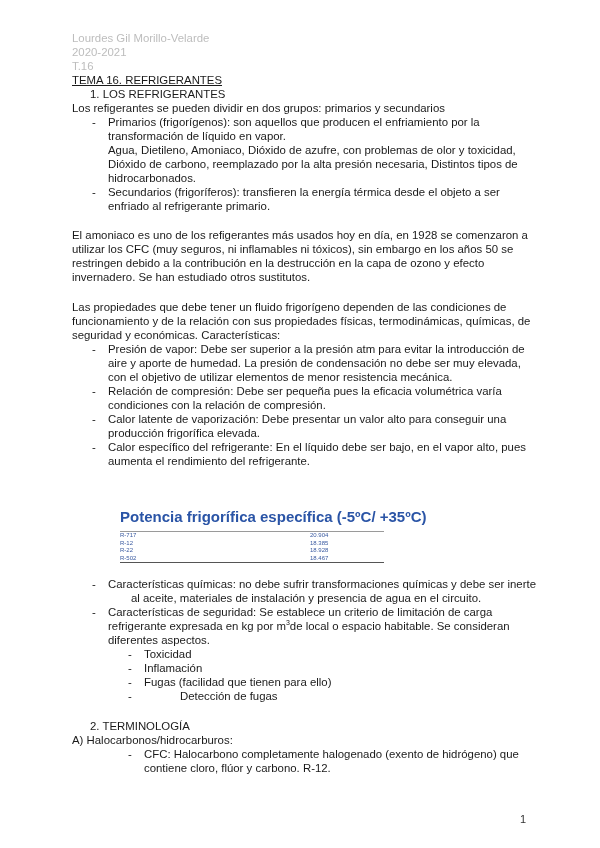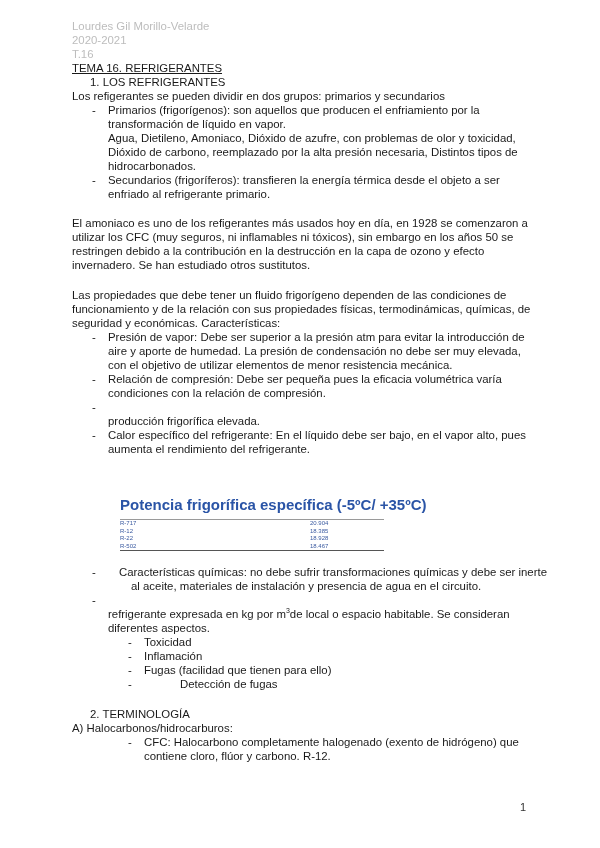--- a/index.html
+++ b/index.html
@@ -1,18 +1,18 @@
 <!DOCTYPE html>
 <html><head>
 <meta charset="utf-8">
 <style>
   html, body { margin:0; padding:0; background:#ffffff; }
   body { width:600px; height:848px; position:relative; overflow:hidden;
          font-family:"Liberation Sans", sans-serif; color:#1a1a1a; font-size:11.4px; }
-  .page { position:absolute; left:0; top:4px; width:600px; height:632px; }
+  .page { position:absolute; left:0; top:16px; width:600px; height:632px; }
   .ln { position:absolute; white-space:nowrap; line-height:14px; }
   .hdr { color:#bdbdbd; }
   .u { text-decoration:underline; }
   .dash { position:absolute; }
   .tbl-title { position:absolute; left:120px; top:492px; color:#2a54a6; font-size:15px; font-weight:bold; white-space:nowrap; }
   .tbl { position:absolute; left:120px; top:515px; width:264px; border-top:1.5px solid #9a9a9a; border-bottom:1.5px solid #555; }
   .tr { display:flex; height:7.6px; font-size:6px; line-height:7.6px; color:#3a5aa0; }
   .tr .c1 { width:190px; }
   .tr .c2 { flex:1; }
   sup { font-size:7px; vertical-align:5px; line-height:0; }
@@ -54,20 +54,21 @@
   <div class="ln dash" style="left:92px;top:326px;">-</div>
   <div class="ln" style="left:108px;top:326px;">Presión de vapor: Debe ser superior a la presión atm para evitar la introducción de</div>
   <div class="ln" style="left:108px;top:340px;">aire y aporte de humedad. La presión de condensación no debe ser muy elevada,</div>
   <div class="ln" style="left:108px;top:354px;">con el objetivo de utilizar elementos de menor resistencia mecánica.</div>
 
   <div class="ln dash" style="left:92px;top:368px;">-</div>
   <div class="ln" style="left:108px;top:368px;">Relación de compresión: Debe ser pequeña pues la eficacia volumétrica varía</div>
   <div class="ln" style="left:108px;top:382px;">condiciones con la relación de compresión.</div>
 
   <div class="ln dash" style="left:92px;top:396px;">-</div>
+  <div class="ln" style="left:108px;top:396px;">Calor latente de vaporización: Debe presentar un valor alto para conseguir una</div>
   <div class="ln" style="left:108px;top:410px;">producción frigorífica elevada.</div>
 
   <div class="ln dash" style="left:92px;top:424px;">-</div>
   <div class="ln" style="left:108px;top:424px;">Calor específico del refrigerante: En el líquido debe ser bajo, en el vapor alto, pues</div>
   <div class="ln" style="left:108px;top:438px;">aumenta el rendimiento del refrigerante.</div>
 
   <div class="tbl-title">Potencia frigorífica específica (-5ºC/ +35ºC)</div>
   <div class="tbl">
     <div class="tr">
       <span class="c1">R-717</span>
@@ -81,24 +82,25 @@
       <span class="c1">R-22</span>
       <span class="c2">18.928</span>
     </div>
     <div class="tr">
       <span class="c1">R-502</span>
       <span class="c2">18.467</span>
     </div>
   </div>
 
   <div class="ln dash" style="left:92px;top:561px;">-</div>
-  <div class="ln" style="left:108px;top:561px;margin-left:11px;">Características químicas: no debe sufrir transformaciones químicas y debe ser inerte</div>
+  <div class="ln" style="left:108px;top:561px;">Características químicas: no debe sufrir transformaciones químicas y debe ser inerte</div>
   <div class="ln" style="left:108px;top:575px;margin-left:23px;">al aceite, materiales de instalación y presencia de agua en el circuito.</div>
 
   <div class="ln dash" style="left:92px;top:589px;">-</div>
+  <div class="ln" style="left:108px;top:589px;">Características de seguridad: Se establece un criterio de limitación de carga</div>
   <div class="ln" style="left:108px;top:603px;">
     <span>refrigerante expresada en kg por m</span><sup>3</sup><span>de local o espacio habitable. Se consideran</span>
   </div>
   <div class="ln" style="left:108px;top:617px;">diferentes aspectos.</div>
 
   <div class="ln dash" style="left:128px;top:631px;">-</div>
   <div class="ln" style="left:144px;top:631px;">Toxicidad</div>
   <div class="ln dash" style="left:128px;top:645px;">-</div>
   <div class="ln" style="left:144px;top:645px;">Inflamación</div>
   <div class="ln dash" style="left:128px;top:659px;">-</div>

